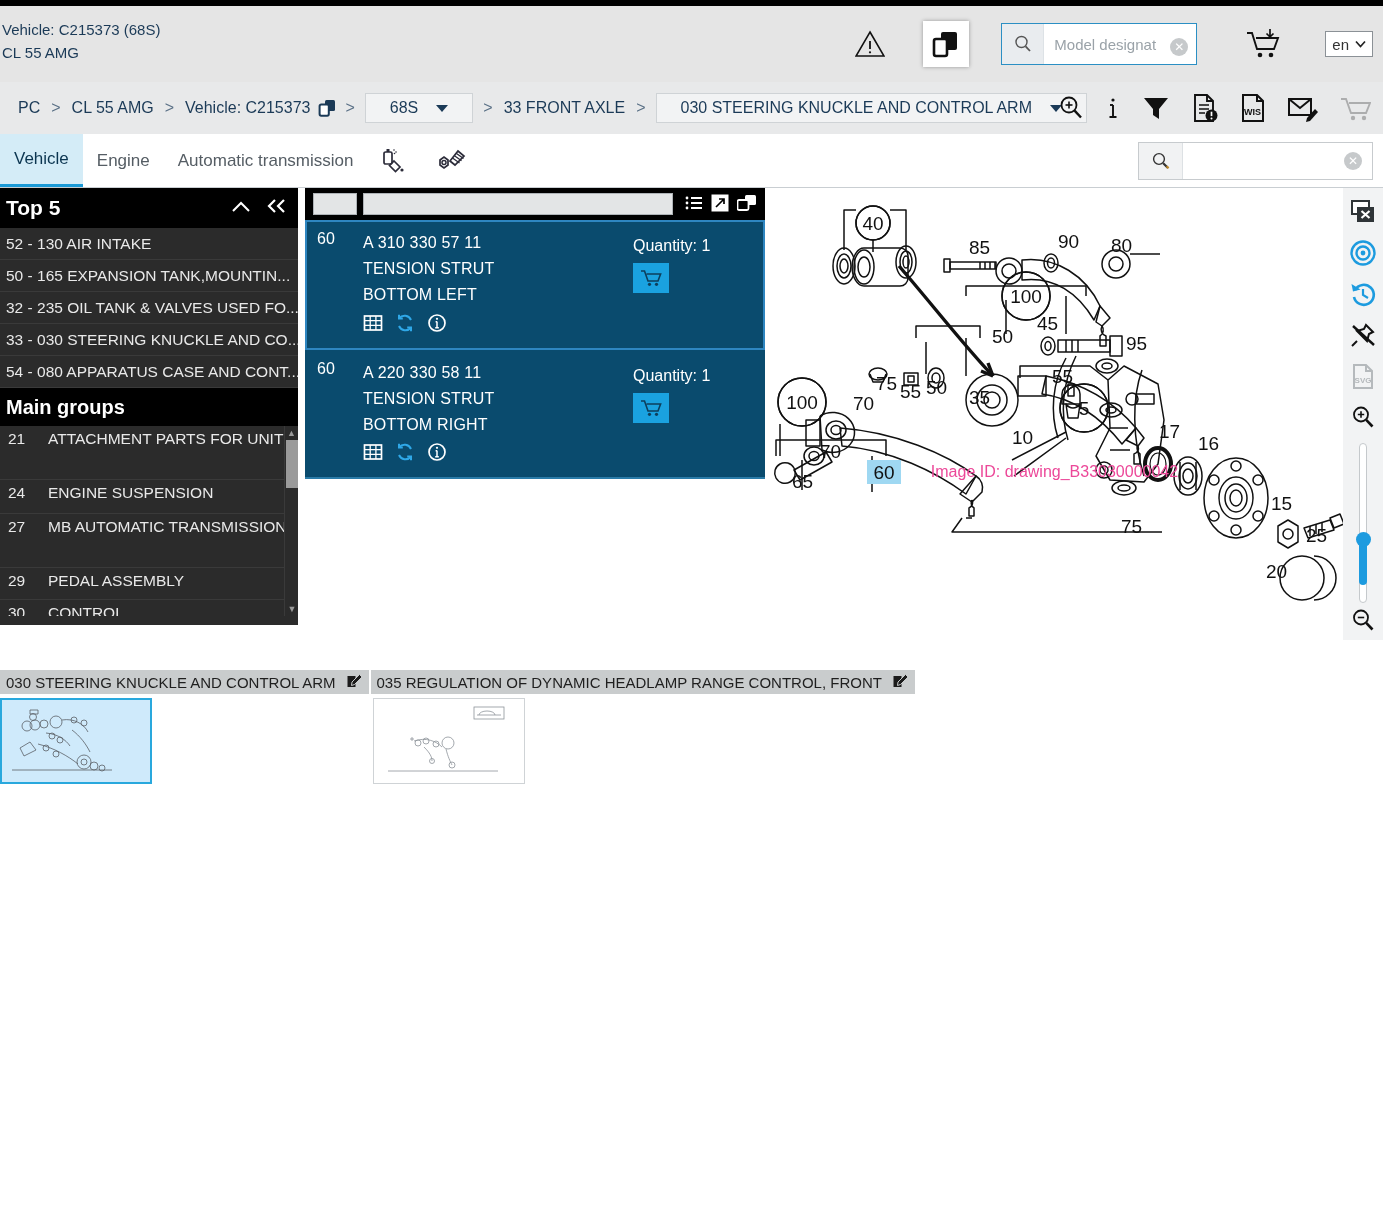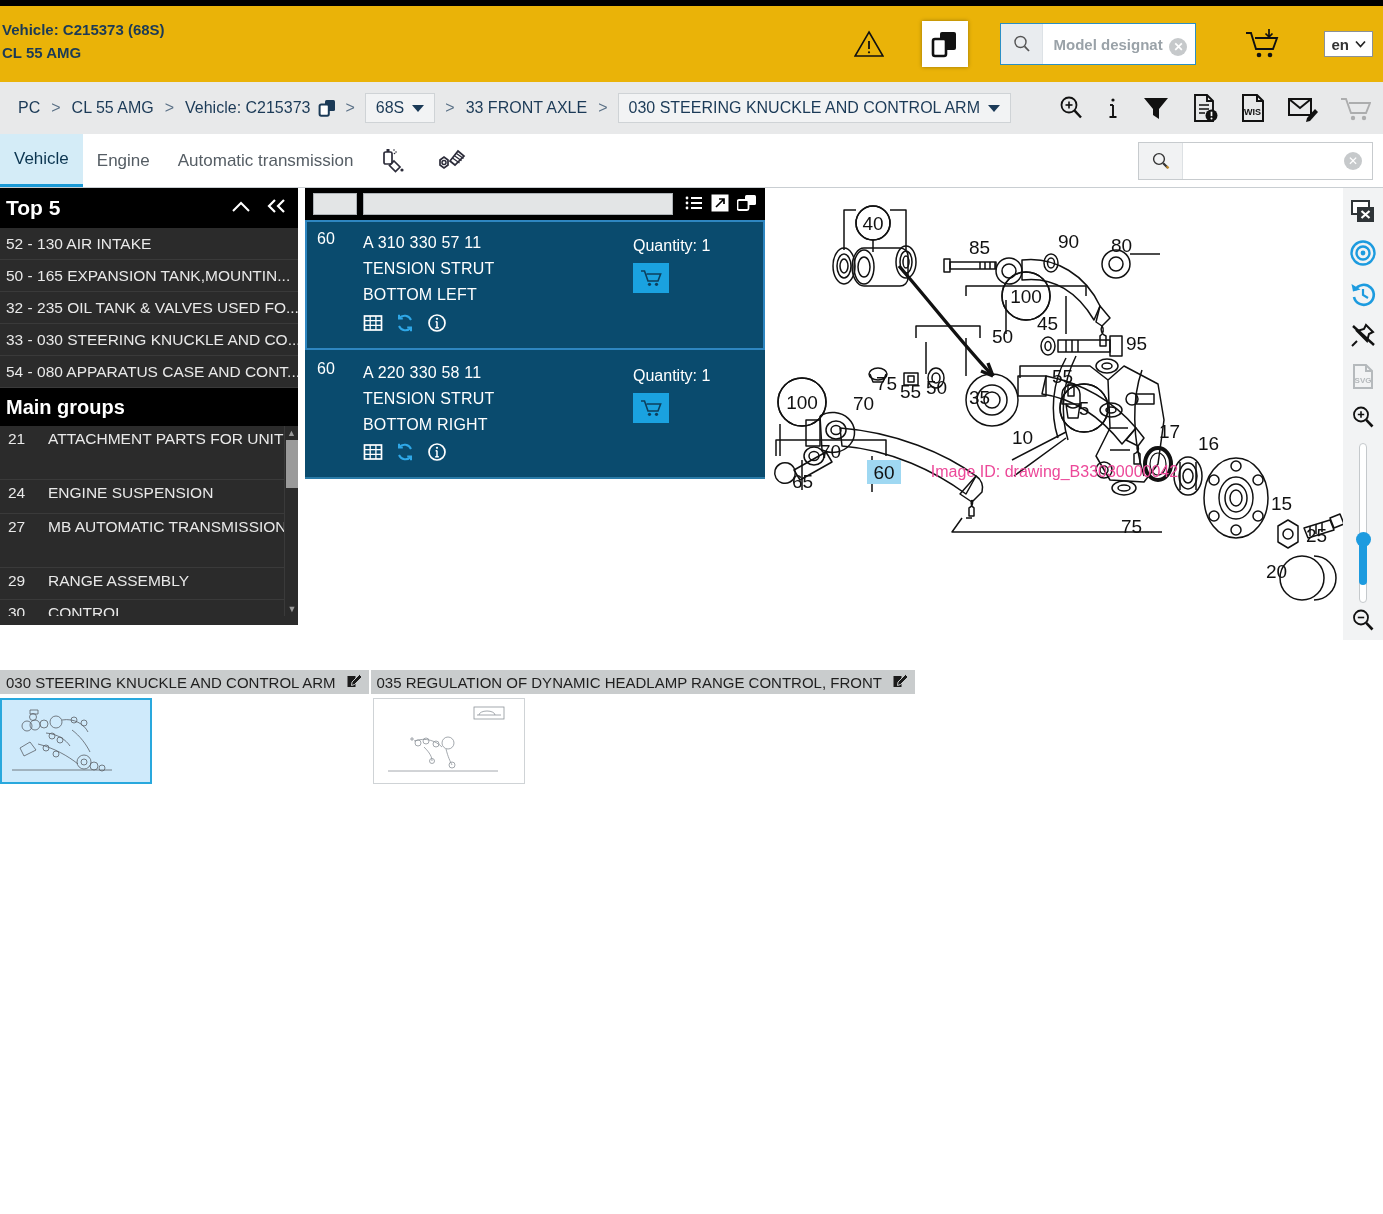--- a/index.html
+++ b/index.html
@@ -10,22 +10,22 @@
     font-family: "Liberation Sans", sans-serif;
     font-size: 15px;
     color: #1b3a57;
     overflow: hidden;
     position: relative;
   }
   .topbar-black { height: 6px; background: #000; width: 100%; }
 
   
   .header {
-    height: 76px; background: #eab308; position: relative;
-    display: flex; align-items: flex-start; font-weight: bold;
+    height: 76px; background: #e5e5e5; position: relative;
+    display: flex; align-items: flex-start;
   }
   .veh-block { padding: 12px 0 0 2px; line-height: 1.55; font-size: 15px; color: #1b3a57; }
   .veh-line { white-space: nowrap; }
 
   .header-right {
     position: absolute; right: 0; top: 0; height: 76px;
     display: flex; align-items: center; gap: 16px;
   }
   .hdr-icon { width: 46px; height: 46px; display: flex; align-items: center; justify-content: center; cursor: pointer; }
   .hdr-icon.boxed { background: #fff; box-shadow: 0 0 4px rgba(0,0,0,.35); width: 46px; height: 46px; margin-left: 14px; }
@@ -47,22 +47,22 @@
 
   
   .crumbbar {
     height: 52px; background: #e8e9ea; display: flex; align-items: center;
     padding: 0 0 0 14px; position: relative;
   }
   .crumbs { display: flex; align-items: center; gap: 0; font-size: 16px; color: #1b3a57; }
   .crumb { padding: 0 4px; cursor: pointer; white-space: nowrap; }
   .sep { padding: 0 7px; color: #5a7086; }
   .crumb-box {
-    background: #f2f3f4; border: 1px solid #cfd3d6; padding: 5px 10px;
-    display: flex; align-items: center; gap: 8px; margin: 0 3px; cursor: pointer;
+    background: #f2f3f4; border: 1px solid #cfd3d6; padding: 5px 24px;
+    display: flex; align-items: center; gap: 18px; margin: 0 3px; cursor: pointer;
   }
   .caret { width: 0; height: 0; border-left: 6px solid transparent; border-right: 6px solid transparent; border-top: 7px solid #1b3a57; }
   .crumb-icon { display: inline-flex; margin-left: 4px; }
   .toolbar-icons { position: absolute; right: 12px; display: flex; align-items: center; gap: 20px; }
   .tb-ico { cursor: pointer; display: flex; align-items: center; }
 
   
   .tabbar { height: 54px; background: #fff; display: flex; align-items: center; position: relative; border-bottom: 1px solid #c9ced2; }
   .tab {
     height: 100%; display: flex; align-items: center; padding: 0 14px; font-size: 17px;
@@ -356,21 +356,21 @@
       <div class="mg-item" style="height:34px;">
         <span class="mg-num">24</span>
         <span>ENGINE SUSPENSION</span>
       </div>
       <div class="mg-item" style="height:54px;">
         <span class="mg-num">27</span>
         <span>MB AUTOMATIC TRANSMISSION</span>
       </div>
       <div class="mg-item" style="height:32px;">
         <span class="mg-num">29</span>
-        <span>RANGE ASSEMBLY</span>
+        <span>PEDAL ASSEMBLY</span>
       </div>
       <div class="mg-item" style="height:32px;">
         <span class="mg-num">30</span>
         <span>CONTROL</span>
       </div>
 
       <div class="mg-scroll">
         <div class="mg-arrow">▲</div>
         <div class="mg-thumb"></div>
         <div class="mg-arrow" style="position:absolute;bottom:0;width:14px;">▼</div>

